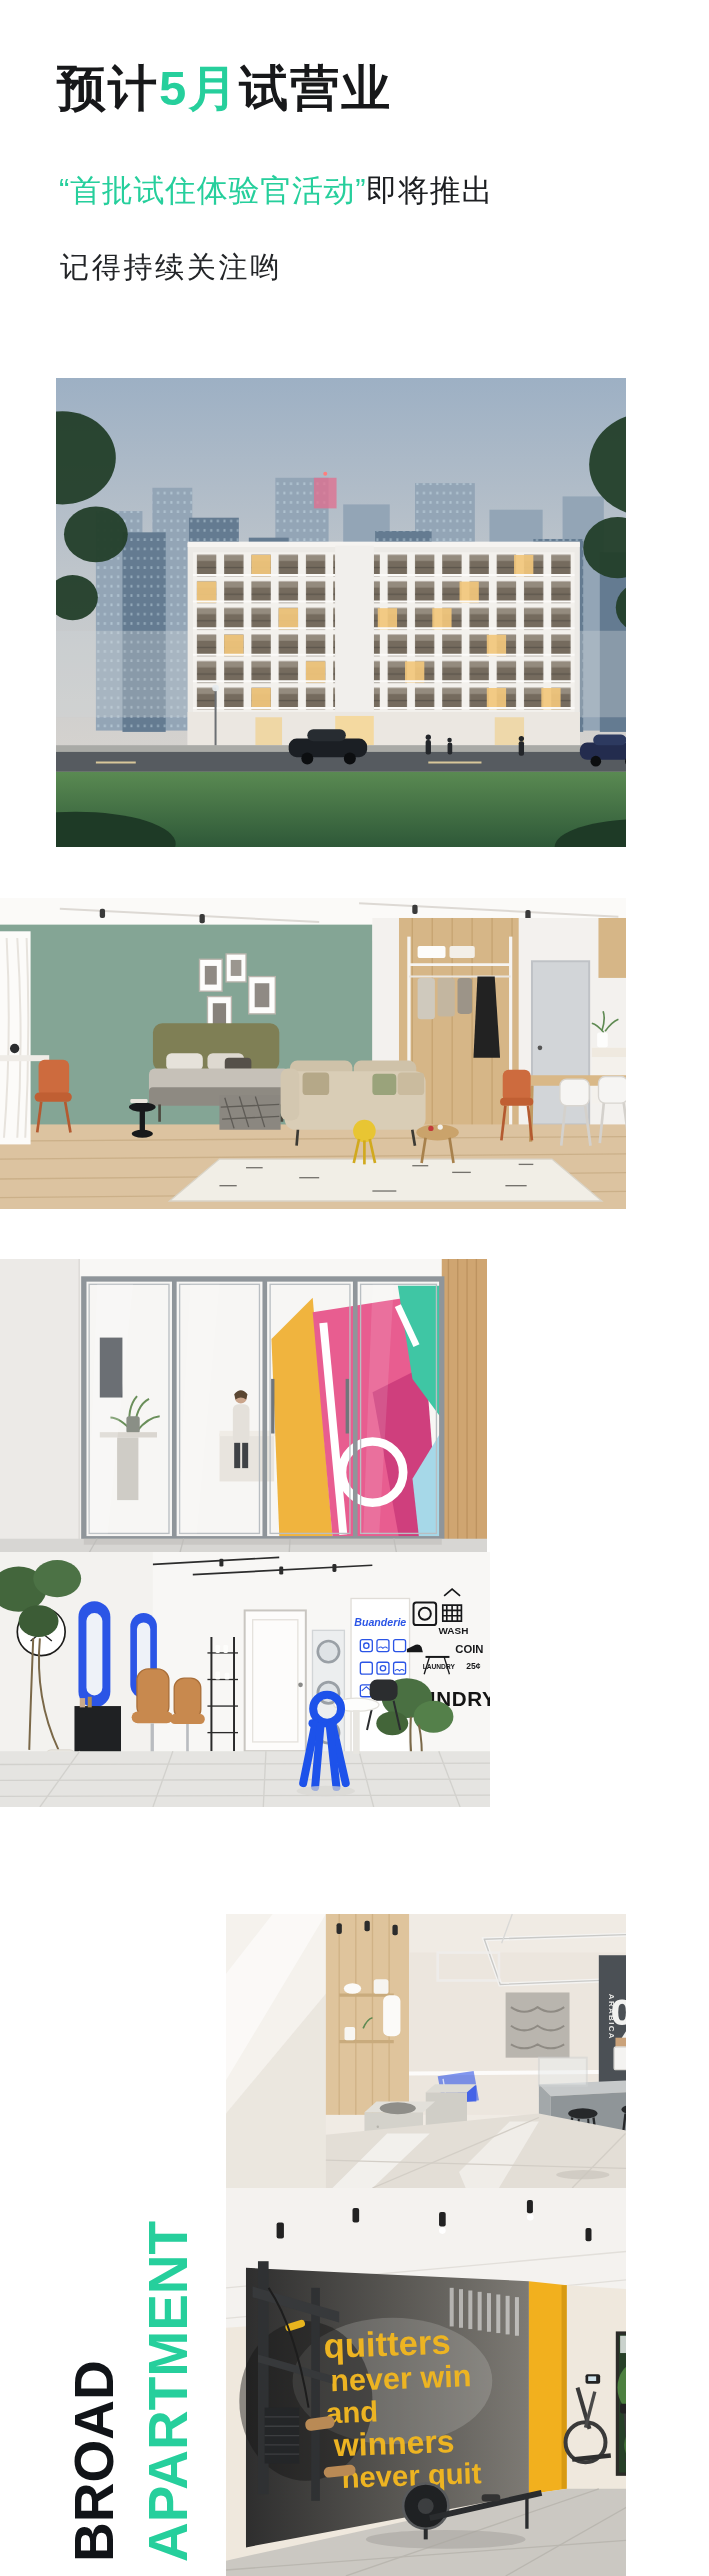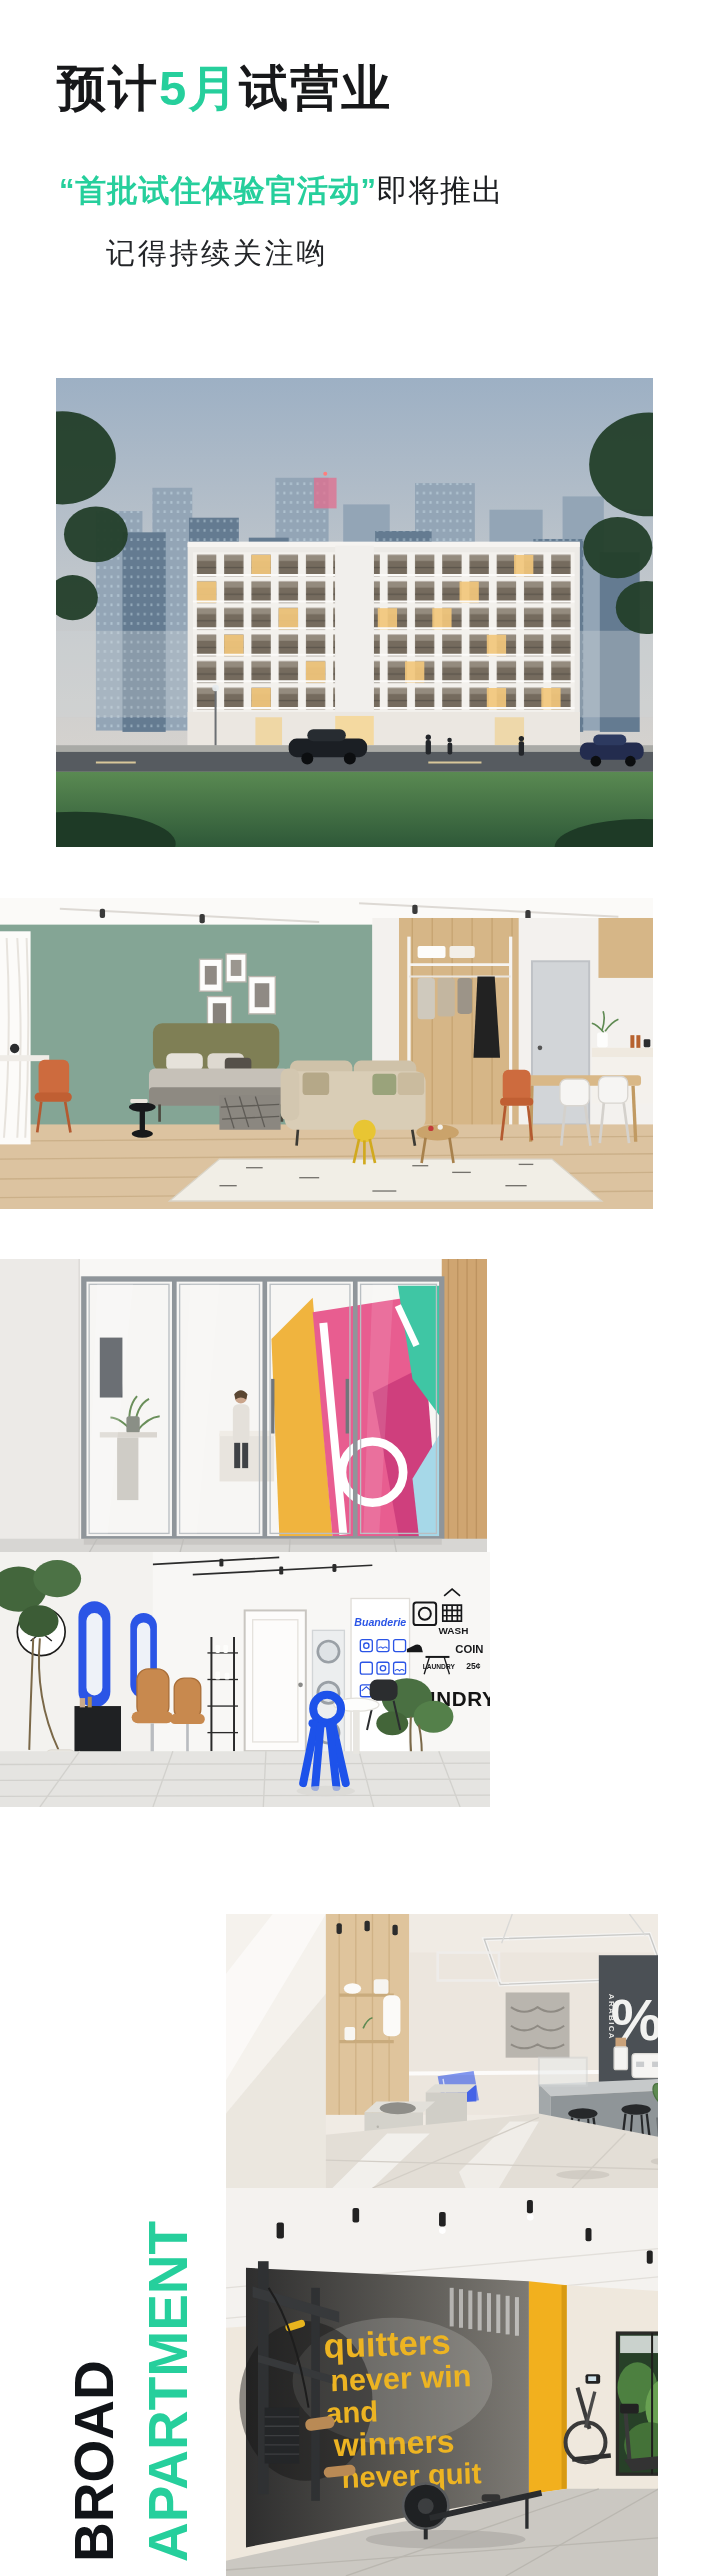--- a/index.html
+++ b/index.html
@@ -1,26 +1,26 @@
 <!DOCTYPE html>
 <html style="font-size:10.6px"><head>
 <meta charset="utf-8">
 <style>
   html,body{margin:0;padding:0;background:#ffffff;}
   #page{position:relative;width:626px;height:2576px;background:#ffffff;overflow:hidden;
-        font-family:"Liberation Sans",sans-serif;padding-left:32px;}
+        font-family:"Liberation Sans",sans-serif;}
   
   .main-title{position:absolute;left:57px;top:56px;font-size:49px;font-weight:900;
               letter-spacing:2px;color:#17181a;white-space:nowrap;}
   .main-title .hl{color:#26cf9c;}
   .sub-line1{position:absolute;left:59px;top:170px;font-size:31px;font-weight:400;
              color:#1d1f22;white-space:nowrap;letter-spacing:0.7px;}
-  .sub-line1 .hl{color:#26cf9c;font-weight:700;}
-  .sub-line2{position:absolute;left:60px;top:234px;font-size:29px;font-weight:400;
-             letter-spacing:2.7px;color:#232528;white-space:nowrap;margin-left:46px;}
+  .sub-line1 .hl{color:#26cf9c;font-weight:400;}
+  .sub-line2{position:absolute;left:60px;top:248px;font-size:29px;font-weight:400;
+             letter-spacing:2.7px;color:#232528;white-space:nowrap;}
   
   .photo{position:absolute;overflow:hidden;}
   .photo svg{display:block;width:100%;height:100%;}
   #photo-building{left:56px;top:378px;width:597px;height:469px;}
   #photo-bedroom{left:0;top:898px;width:653px;height:311px;}
   #photo-glassdoor{left:0;top:1259px;width:487px;height:345px;}
   #photo-laundry{left:0;top:1552px;width:490px;height:255px;}
   #photo-cafe{left:226px;top:1914px;width:484px;height:274px;}
   #photo-gym{left:226px;top:2188px;width:484px;height:388px;}
   

